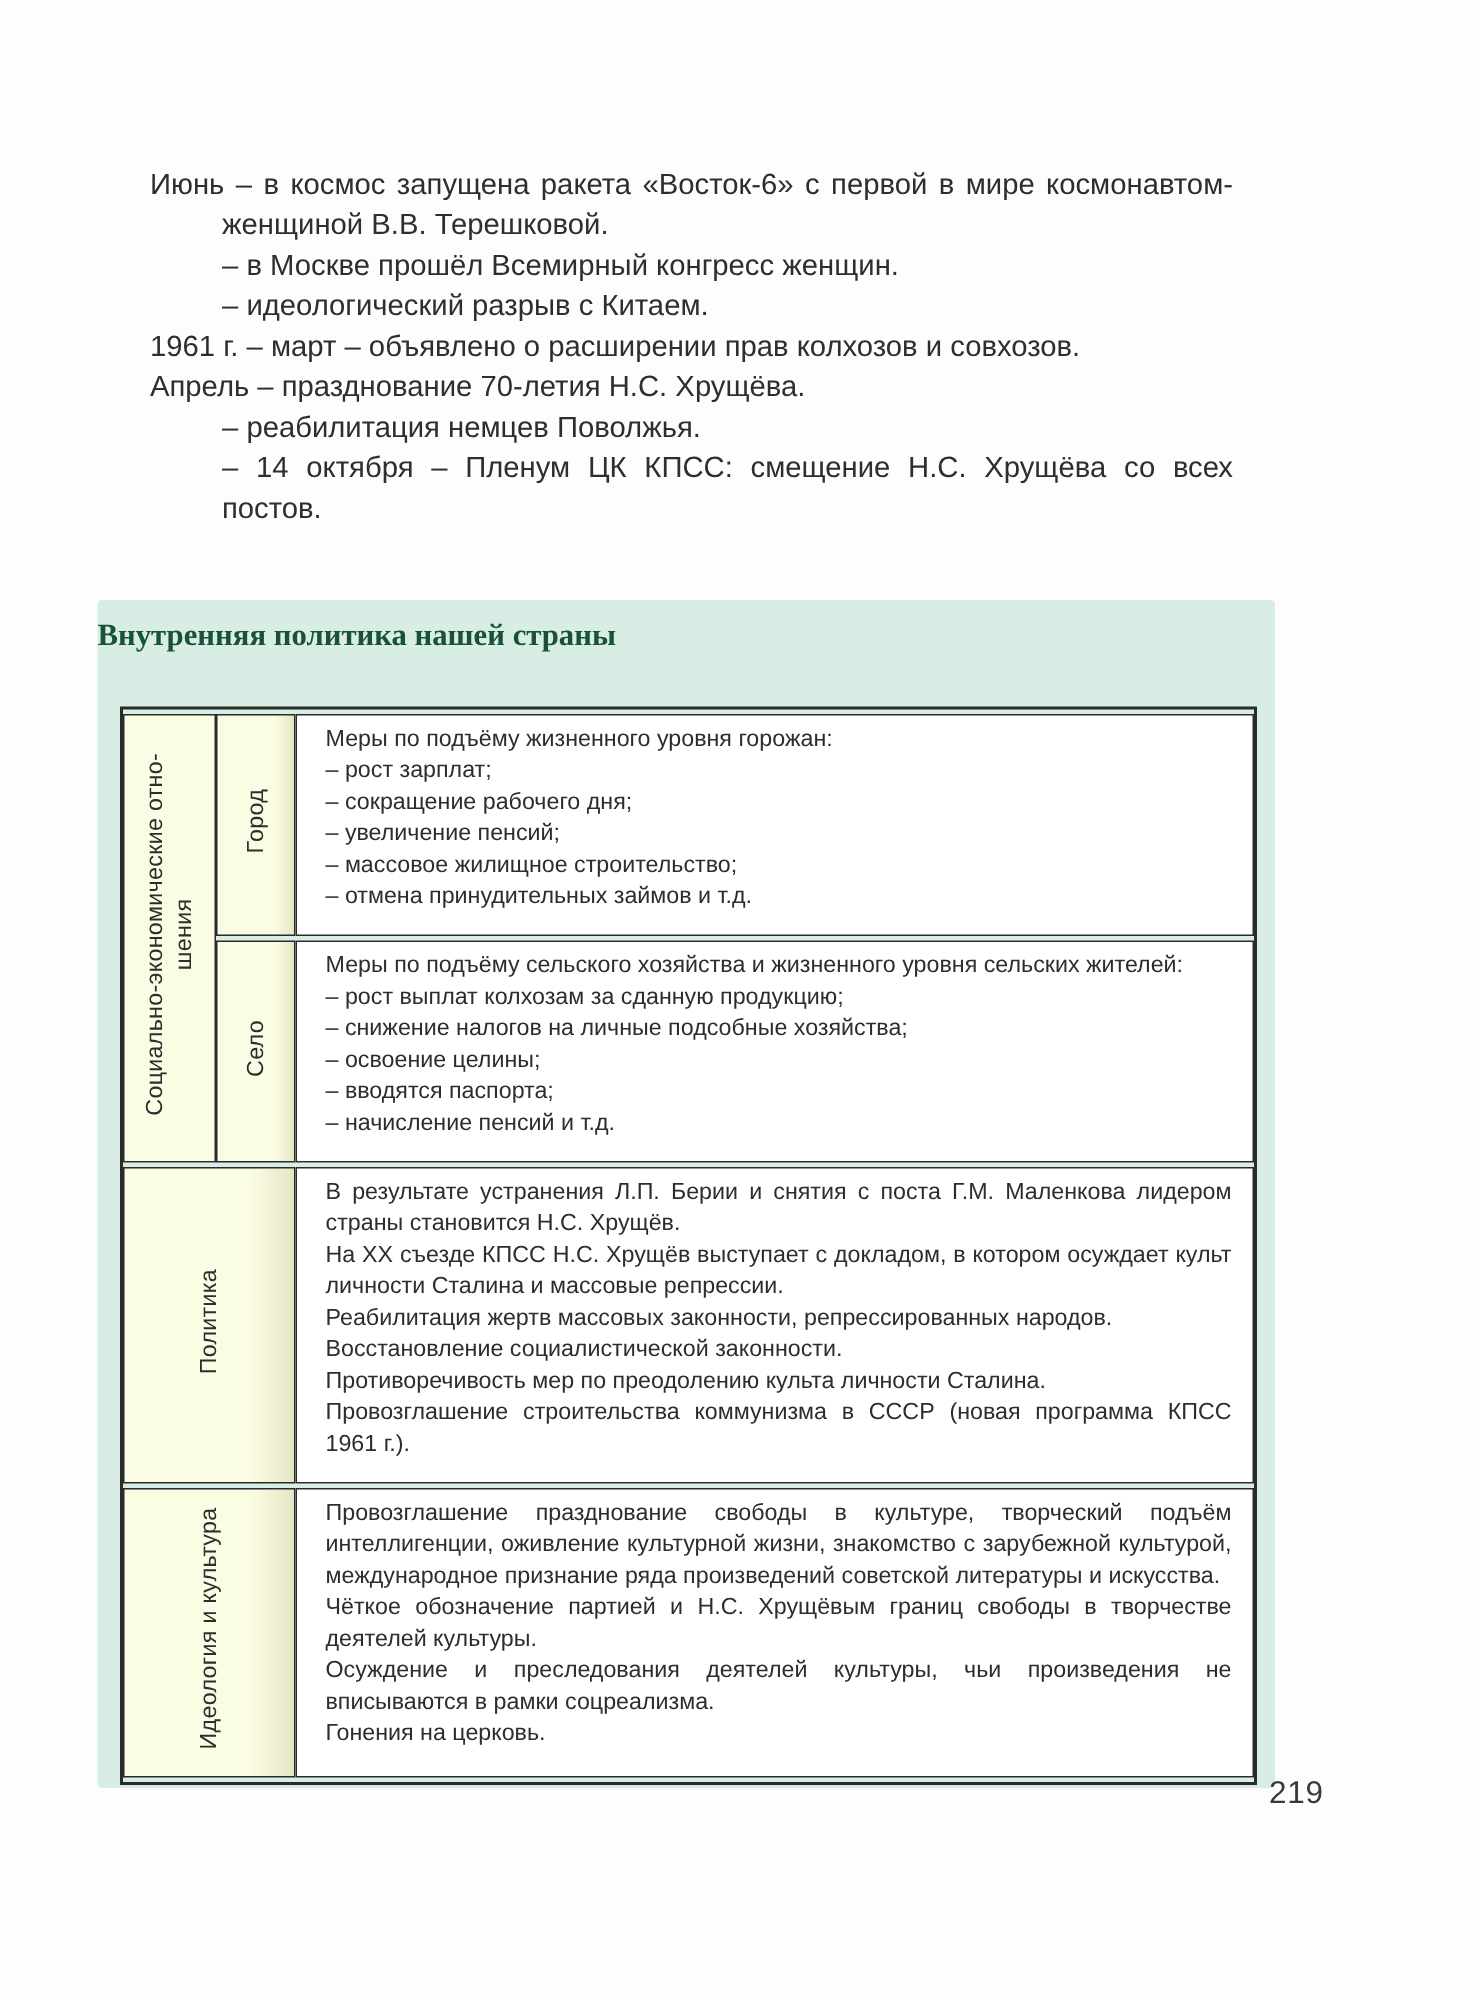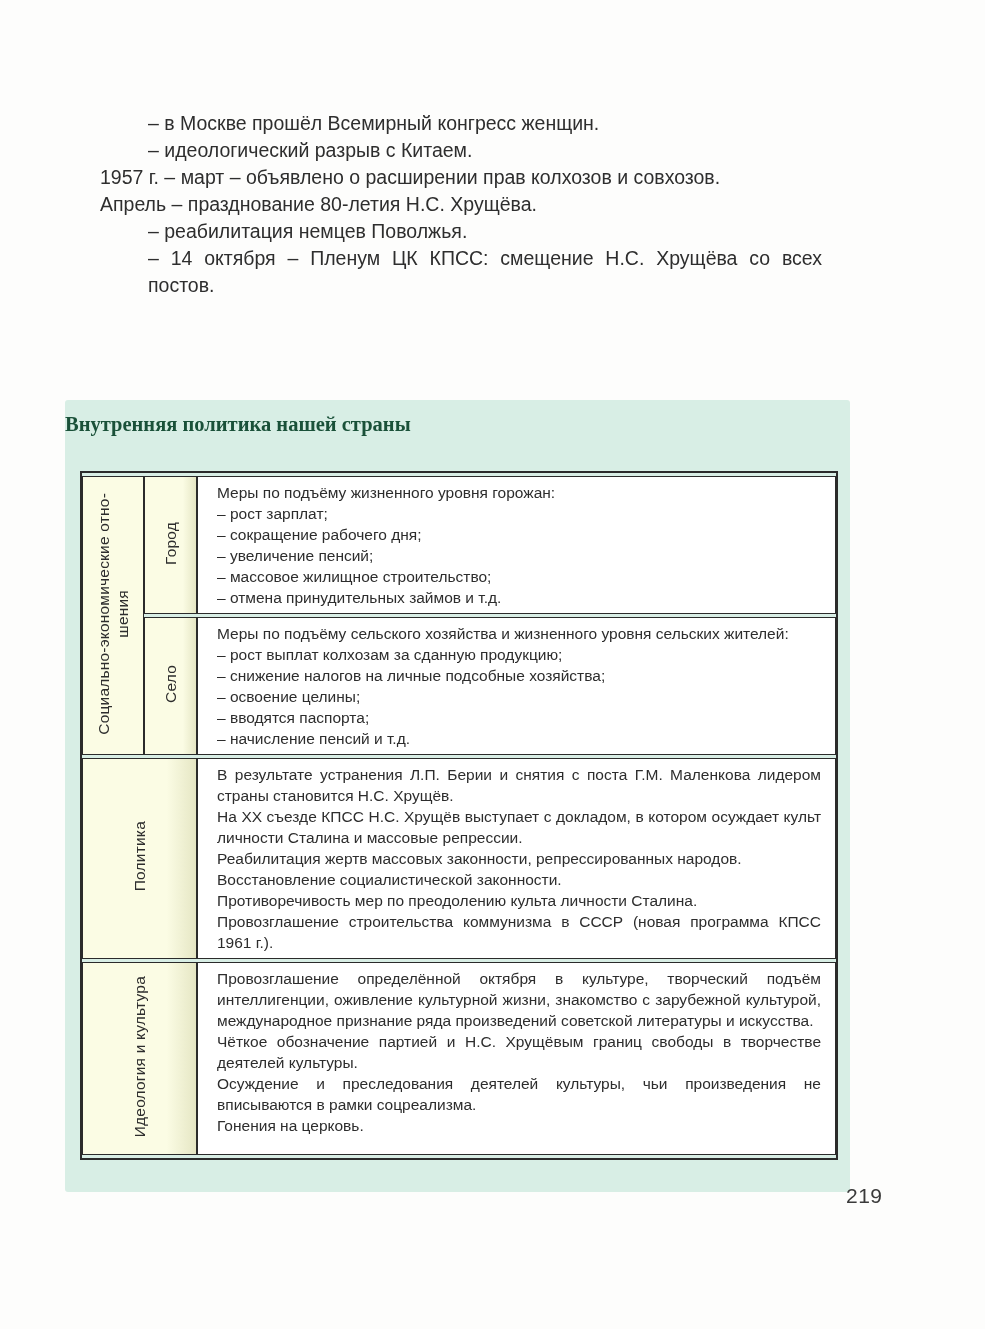--- a/index.html
+++ b/index.html
@@ -53,43 +53,44 @@
   .vert{
     display:inline-block;
     writing-mode:vertical-rl;
     transform:rotate(180deg);
     white-space:pre-line;
     font-size:15.5px;line-height:19px;letter-spacing:.2px;color:#2d2d2d;
     text-align:center;
   }
   td.cont{
     background:#ffffff;
-    padding:5px 14px 5px 19px;
+    padding:5px 14px 15px 19px;
     font-size:15.5px;line-height:21px;
     text-align:justify;vertical-align:top;color:#2d2d2d;
   }
   td.cont .ln,.cont p{margin:0;}
   td.cont.pad-extra{padding-bottom:18px;}
 
   
   .pagenum{
     position:absolute;left:846px;top:1184px;
     font-size:21px;color:#3a3a3a;letter-spacing:.5px;text-align:right;
   }
 </style>
 </head>
 <body>
 
 <div class="page">
 
   <div class="timeline">
+    <p class="hang">Июнь – в космос запущена ракета «Восток-6» с первой в мире космонавтом-женщиной В.В. Терешковой.</p>
     <p class="ind">– в Москве прошёл Всемирный конгресс женщин.</p>
     <p class="ind">– идеологический разрыв с Китаем.</p>
-    <p>1957 г. – март – объявлено о расширении прав колхозов и совхозов.</p>
-    <p>Апрель – празднование 80-летия Н.С. Хрущёва.</p>
+    <p>1961 г. – март – объявлено о расширении прав колхозов и совхозов.</p>
+    <p>Апрель – празднование 70-летия Н.С. Хрущёва.</p>
     <p class="ind">– реабилитация немцев Поволжья.</p>
     <p class="ind">– 14 октября – Пленум ЦК КПСС: смещение Н.С. Хрущёва со всех постов.</p>
   </div>
 
   <div class="panel">
     <div class="panel-title">
       <div>Внутренняя политика нашей страны</div>
     </div>
 
     <table class="ttab">
@@ -135,21 +136,21 @@
           <p>Восстановление социалистической законности.</p>
           <p>Противоречивость мер по преодолению культа личности Сталина.</p>
           <p>Провозглашение строительства коммунизма в СССР (новая программа КПСС 1961 г.).</p>
         </td>
       </tr>
       <tr>
         <td class="lab edge" colspan="2">
           <div class="vert">Идеология и культура</div>
         </td>
         <td class="cont pad-extra">
-          <p>Провозглашение определённой октября в культуре, творческий подъём интеллигенции, оживление культурной жизни, знакомство с зарубежной культурой, международное признание ряда произведений советской литературы и искусства.</p>
+          <p>Провозглашение празднование свободы в культуре, творческий подъём интеллигенции, оживление культурной жизни, знакомство с зарубежной культурой, международное признание ряда произведений советской литературы и искусства.</p>
           <p>Чёткое обозначение партией и Н.С. Хрущёвым границ свободы в творчестве деятелей культуры.</p>
           <p>Осуждение и преследования деятелей культуры, чьи произведения не вписываются в рамки соцреализма.</p>
           <p>Гонения на церковь.</p>
         </td>
       </tr>
     </tbody>
       </table>
   </div>
 
   <div class="pagenum">219</div>

